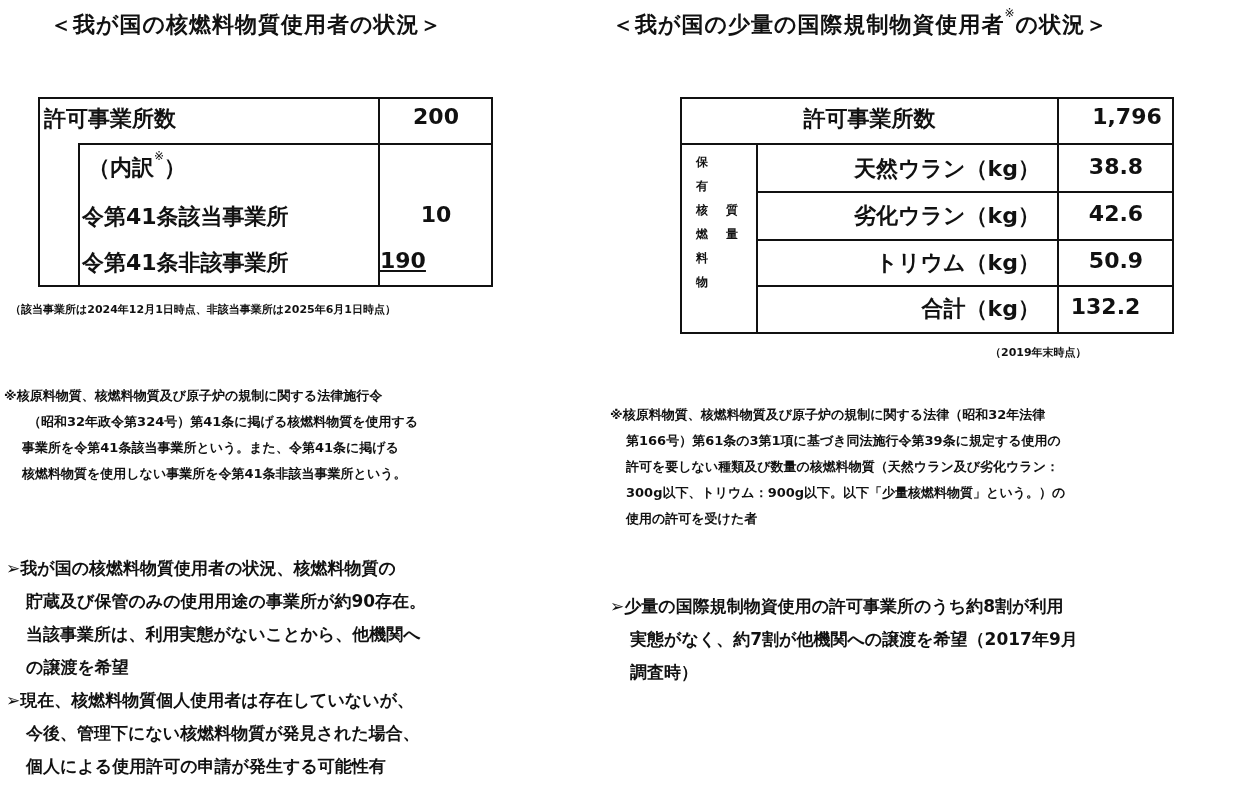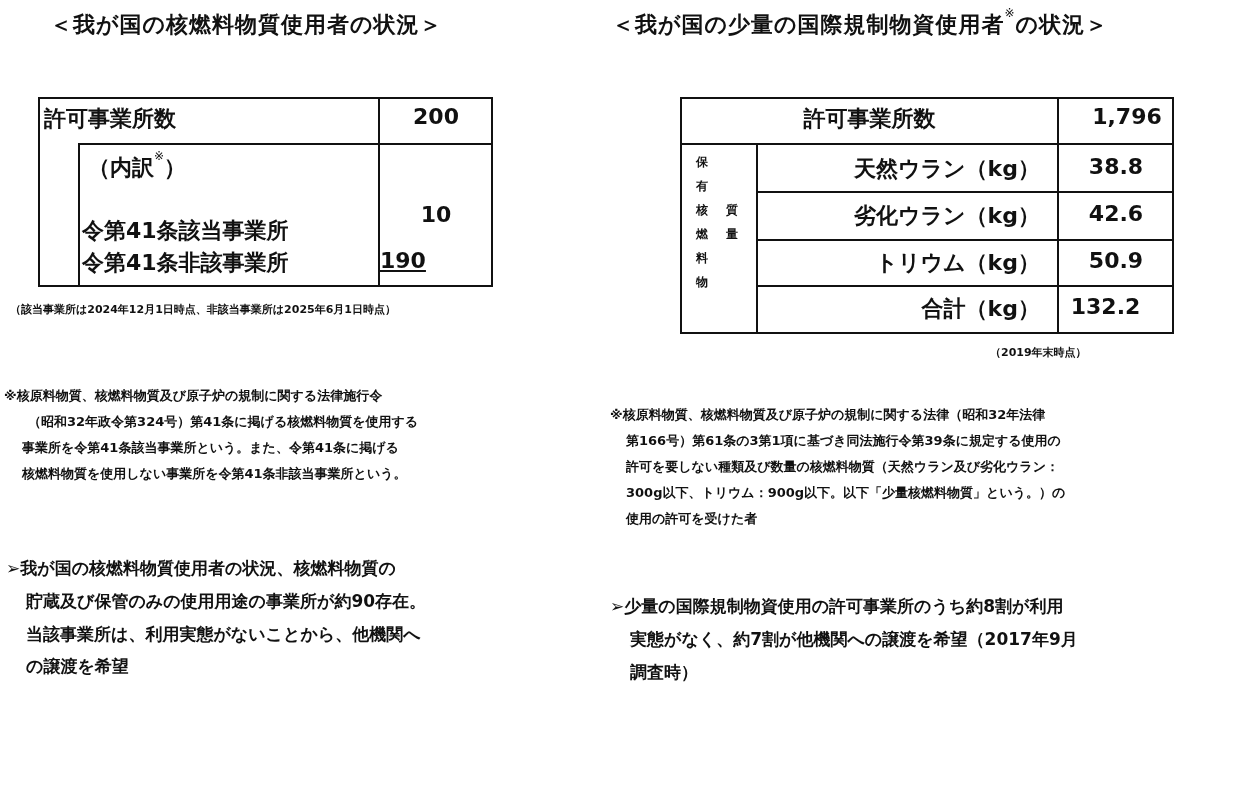--- a/index.html
+++ b/index.html
@@ -33,21 +33,21 @@
 
   <div class="abs" style="left:78px; top:143px; width:2px; height:144px; background:#111;"></div>
 
   <div class="abs cell-text" style="left:44px; top:104px;">許可事業所数</div>
   <div class="abs cell-text" style="left:380px; top:104px; width:112px; text-align:center;">200</div>
 
   <div class="abs cell-text" style="left:88px; top:153px;">
     <span>（内訳</span><span class="sup">※</span><span>）</span>
   </div>
 
-  <div class="abs cell-text" style="left:82px; top:216px;text-align:center;">令第41条該当事業所</div>
+  <div class="abs cell-text" style="left:82px; top:202px;text-align:center;">令第41条該当事業所</div>
   <div class="abs cell-text" style="left:380px; top:202px; width:112px; text-align:center;">10</div>
 
   <div class="abs cell-text" style="left:82px; top:248px;">令第41条非該事業所</div>
   <div class="abs cell-text" style="left:380px; top:248px; width:112px; text-decoration:underline;">190</div>
 </div>
 
 <div class="abs note-small" style="left:10px; top:302px;">（該当事業所は2024年12月1日時点、非該当事業所は2025年6月1日時点）</div>
 
 <div class="abs" style="left:4px; top:383px;">
   <div class="fn">※核原料物質、核燃料物質及び原子炉の規制に関する法律施行令</div>
@@ -56,21 +56,28 @@
   <div class="fn" style="padding-left:18px;">核燃料物質を使用しない事業所を令第41条非該当事業所という。</div>
 </div>
 
 <div class="abs" style="left:6px; top:552px;">
   <div>
     <div class="bullet">
       <span>➢</span><span>我が国の核燃料物質使用者の状況、核燃料物質の</span>
     </div>
     <div class="bullet" style="padding-left:20px;">貯蔵及び保管のみの使用用途の事業所が約90存在。</div>
     <div class="bullet" style="padding-left:20px;">当該事業所は、利用実態がないことから、他機関へ</div>
-    <div class="bullet" style="padding-left:20px;font-family:Liberation Mono, monospace;">の譲渡を希望</div>
+    <div class="bullet" style="padding-left:20px;">の譲渡を希望</div>
+  </div>
+  <div>
+    <div class="bullet">
+      <span>➢</span><span>現在、核燃料物質個人使用者は存在していないが、</span>
+    </div>
+    <div class="bullet" style="padding-left:20px;">今後、管理下にない核燃料物質が発見された場合、</div>
+    <div class="bullet" style="padding-left:20px;">個人による使用許可の申請が発生する可能性有</div>
   </div>
 </div>
 
 <div class="abs title" style="left:612px; top:10px;">
   <span>＜我が国の少量の国際規制物資使用者</span><span class="sup">※</span><span>の状況＞</span>
 </div>
 
 <div>
   <div class="abs line" style="left:680px; top:97px; width:494px; height:237px;"></div>
 

